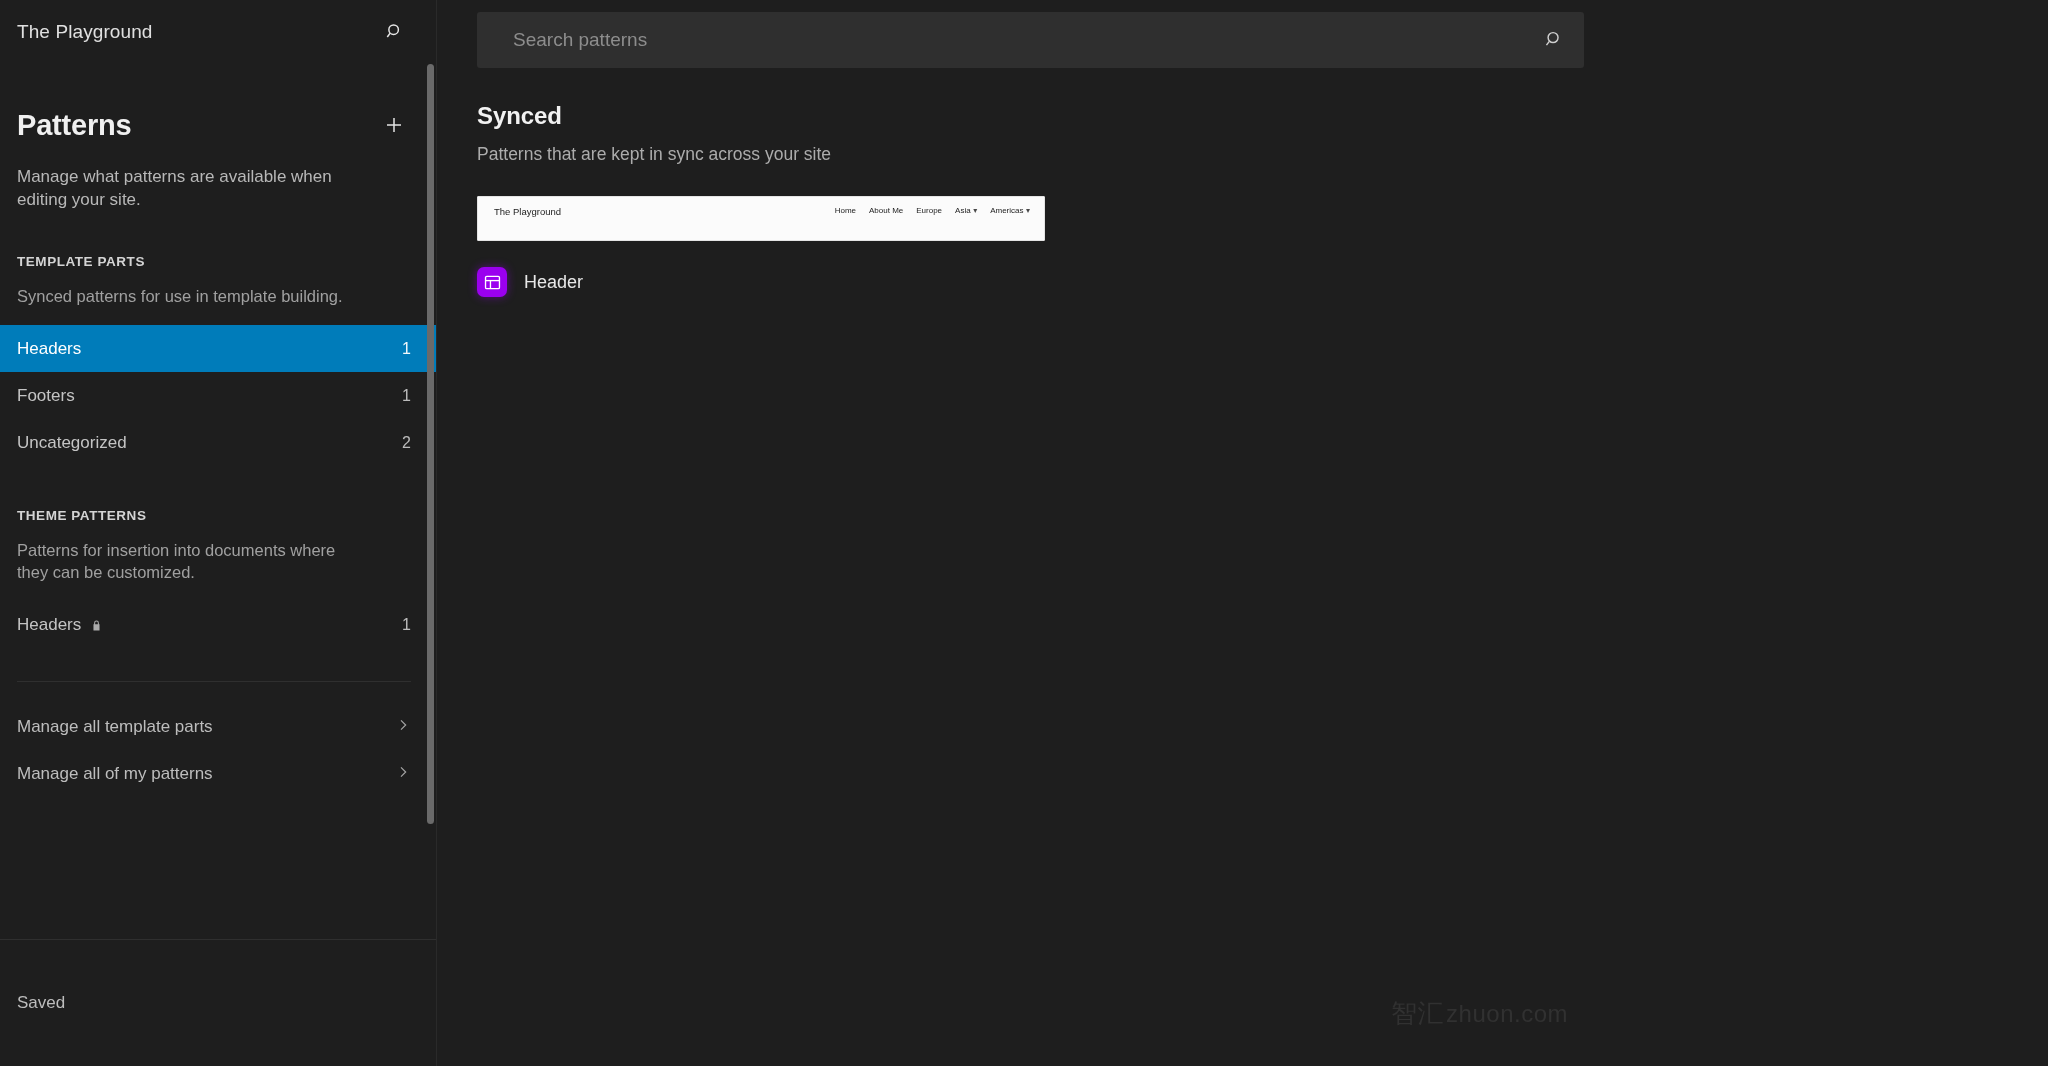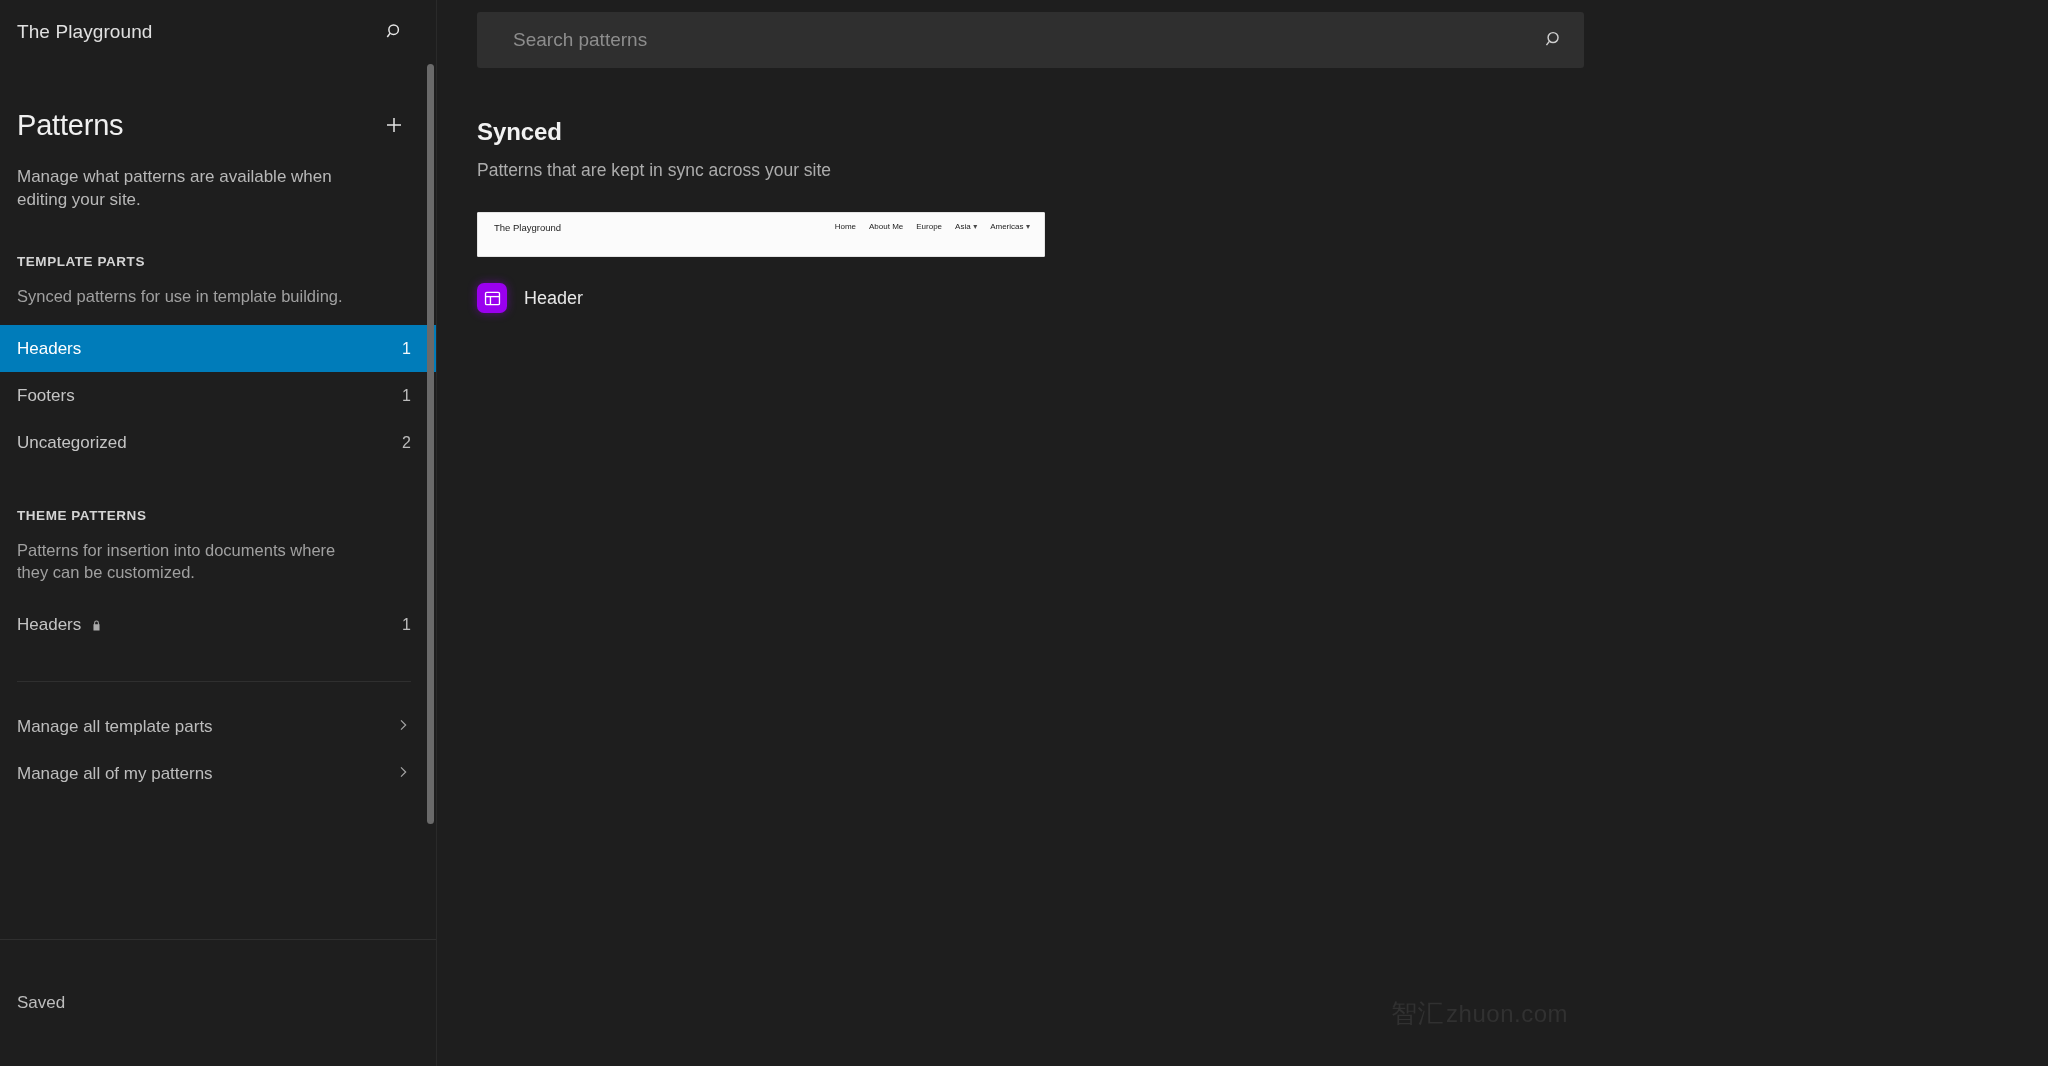--- a/index.html
+++ b/index.html
@@ -41,21 +41,21 @@
     position:absolute; right:26px; top:50%; transform:translateY(-50%);
     width:32px; height:32px; display:flex; align-items:center; justify-content:center;
   }
 
   .side-scroll { flex:1 1 auto; position:relative; overflow:hidden; }
 
   .patterns-head {
     display:flex; align-items:center; justify-content:space-between;
     padding:44px 26px 0 72px;
   }
-  .patterns-title { font-size:29px; font-weight:400; color:#f0f0f0; letter-spacing:-.2px; }
+  .patterns-title { font-size:29px; font-weight:700; color:#f0f0f0; letter-spacing:-.2px; }
   .add-btn { width:34px; height:34px; display:flex; align-items:center; justify-content:center; }
 
   .panel-desc {
     padding:24px 26px 0 72px;
     color:#b8b8b8; font-size:17px; line-height:1.35; max-width:420px;
   }
 
   .group { margin-top:42px; }
   .group-label {
     padding:0 26px 0 72px;
@@ -120,21 +120,21 @@
     background:transparent; border:0; outline:none;
     color:#dcdcdc; font-size:19px; font-family:"Liberation Sans", sans-serif;
     padding:0 60px 0 36px;
   }
   .search-input::placeholder { color:#8d8d8d; }
   .search-ico-right {
     position:absolute; right:18px; top:50%; transform:translateY(-50%);
     display:flex;
   }
 
-  .section { padding:34px 40px 0 40px;margin-top:16px; }
+  .section { padding:34px 40px 0 40px; }
   .section-title { color:#f2f2f2; font-size:24px; font-weight:700; letter-spacing:-.1px; }
   .section-sub { color:#acacac; font-size:17.5px; margin-top:14px; }
 
   .pattern-grid { margin-top:31px; }
   .pattern-card { width:568px; }
   .preview {
     width:568px; height:45px; background:#fbfbfb;
     border:1px solid #e4e4e4; border-radius:1px;
     display:flex; align-items:flex-start; justify-content:space-between;
     padding:9px 14px 0 16px; overflow:hidden;

